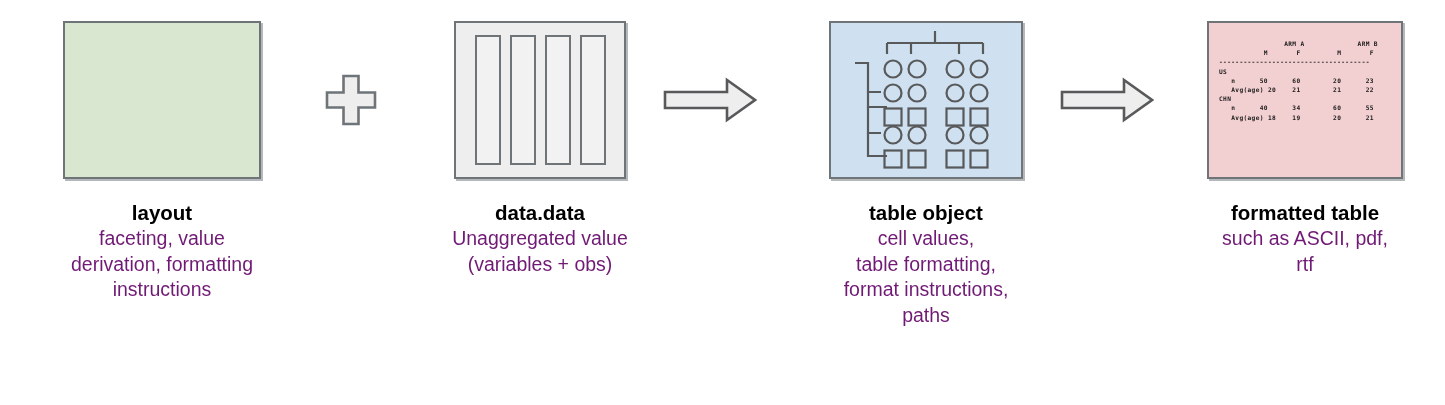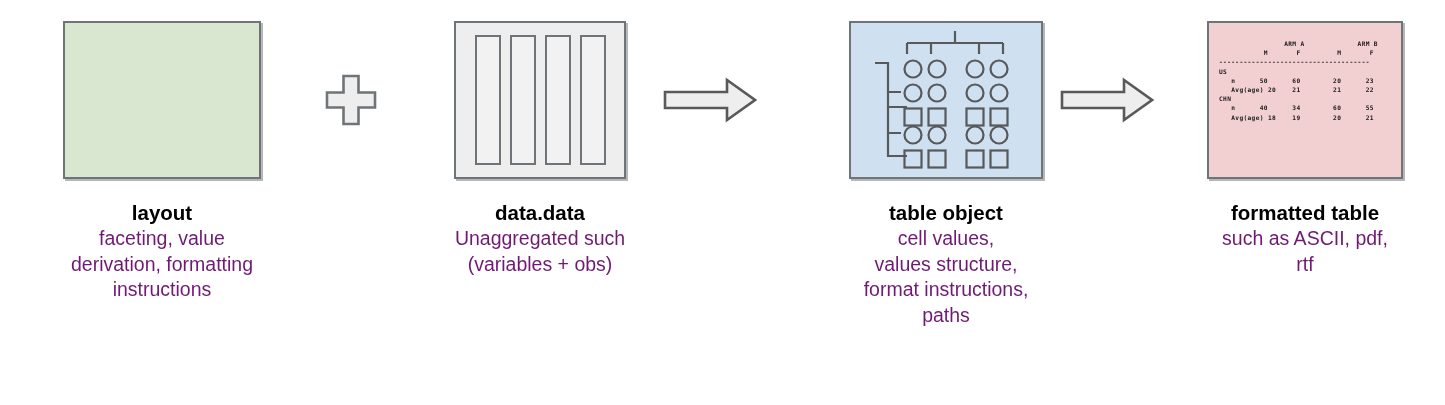--- a/index.html
+++ b/index.html
@@ -162,32 +162,32 @@
     <div class="panel-slot">
       <div class="panel panel-frame">
         <div class="frame-col"></div>
         <div class="frame-col"></div>
         <div class="frame-col"></div>
         <div class="frame-col"></div>
       </div>
     </div>
     <div class="caption">
       <div class="caption-title">data.data</div>
-      <div class="caption-desc">Unaggregated such
+      <div class="caption-desc">Unaggregated value
 (variables + obs)</div>
     </div>
   </div>
 
   <div class="connector" style="left:645px; width:130px;">
     <svg class="arrow-shape" viewBox="0 0 94 46">
       <path d="M2 15 H64 V3 L92 23 L64 43 V31 H2 Z" fill="#eeeeee" stroke="#58595b" stroke-width="2.6" stroke-linejoin="miter"></path>
     </svg>
   </div>
 
-  <div class="stage" style="left:796px;">
+  <div class="stage" style="left:776px;">
     <div class="panel-slot">
       <div class="panel panel-tableobj">
         <svg width="190" height="154" viewBox="0 0 190 154">
           <g fill="none" stroke="#58595b" stroke-width="2.2" stroke-linecap="butt">
 
             <path d="M104 8 V20"></path>
             <path d="M56 20 H152"></path>
             <path d="M56 20 V31"></path>
             <path d="M80 20 V31"></path>
             <path d="M128 20 V31"></path>
@@ -224,21 +224,21 @@
             <rect x="77.5" y="127.5" width="17" height="17"></rect>
             <rect x="115.5" y="127.5" width="17" height="17"></rect>
             <rect x="139.5" y="127.5" width="17" height="17"></rect>
           </g>
         </svg>
       </div>
     </div>
     <div class="caption">
       <div class="caption-title">table object</div>
       <div class="caption-desc">cell values,
-values structure,
+table formatting,
 format instructions,
 paths</div>
     </div>
   </div>
 
   <div class="connector" style="left:1042px; width:130px;">
     <svg class="arrow-shape" viewBox="0 0 94 46">
       <path d="M2 15 H64 V3 L92 23 L64 43 V31 H2 Z" fill="#eeeeee" stroke="#58595b" stroke-width="2.6" stroke-linejoin="miter"></path>
     </svg>
   </div>

